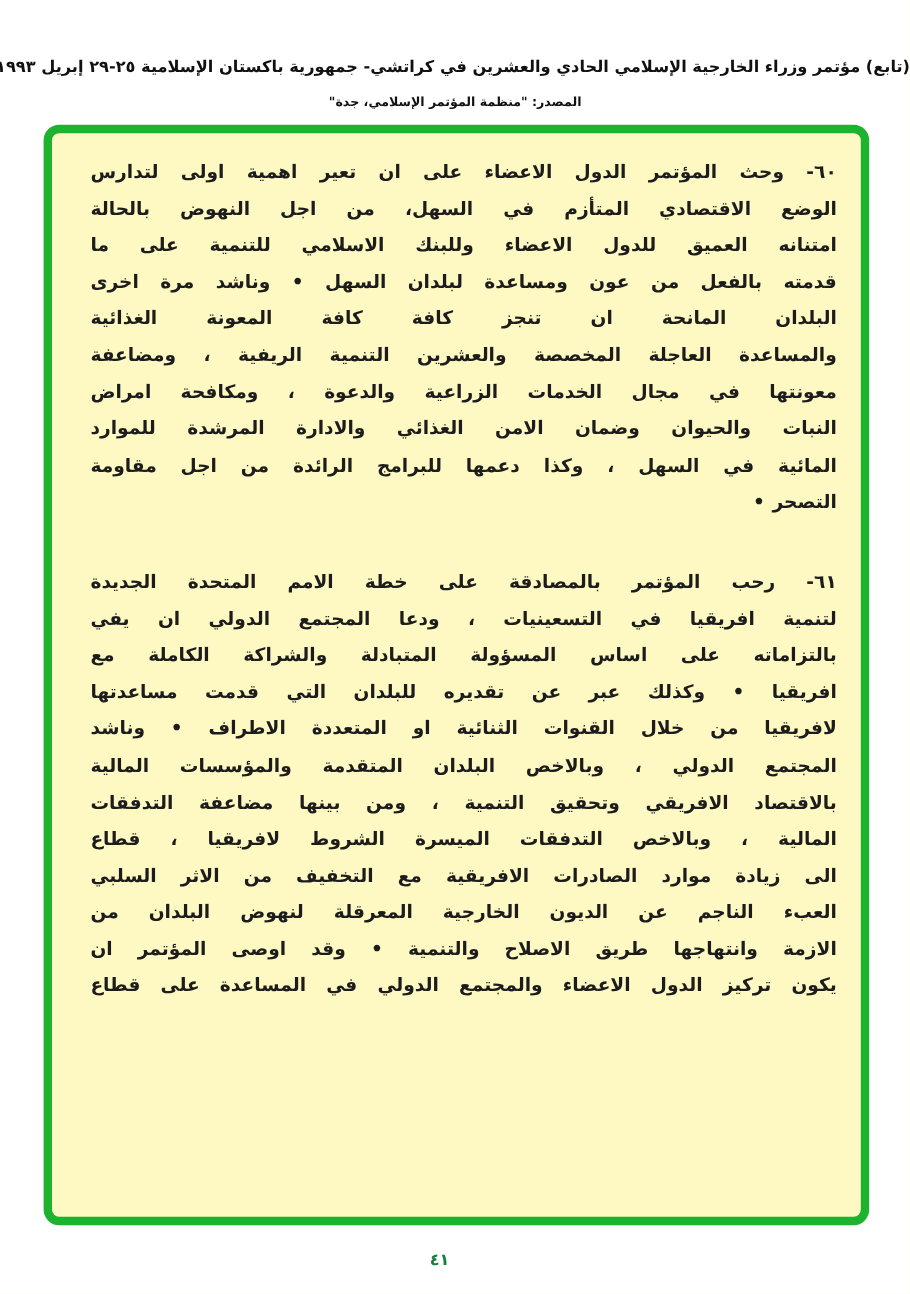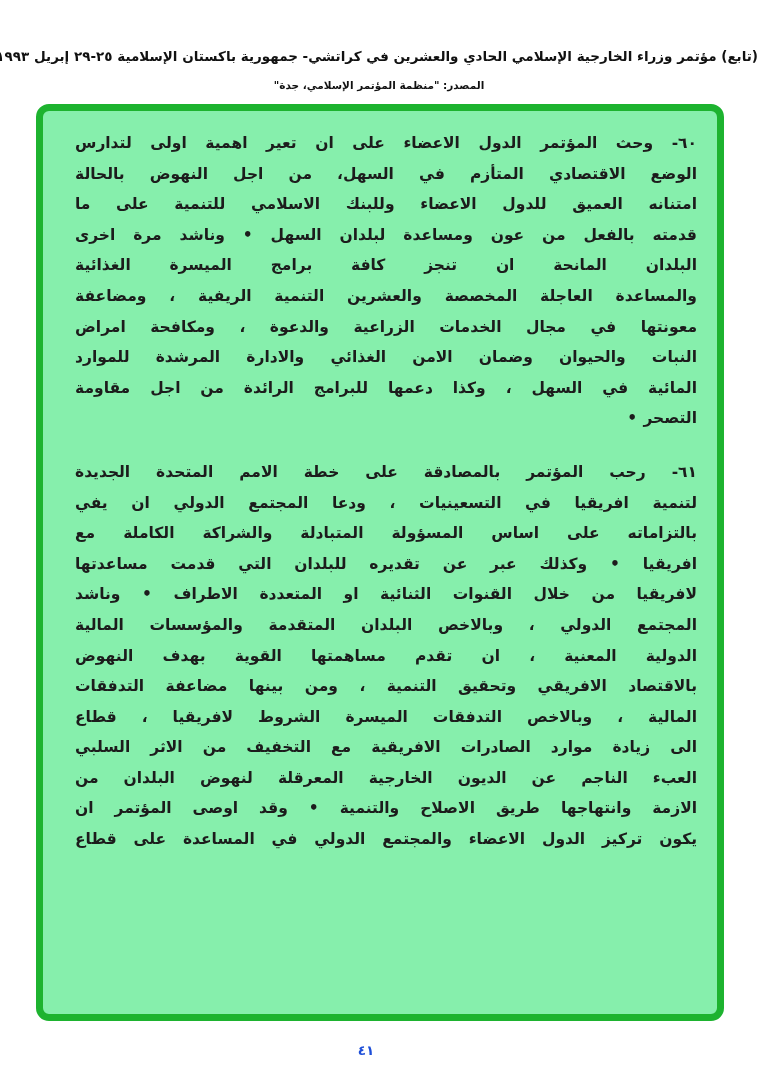--- a/index.html
+++ b/index.html
@@ -44,31 +44,31 @@
     color: #111;
   }
   .green-box {
     position: absolute;
     left: 36px;
     top: 104px;
     width: 674px;
     height: 903px;
     border: 7px solid var(--green);
     border-radius: 13px;
-    background: #86efac;
+    background: #fef9c3;
   }
   .content {
     direction: rtl;
     margin: 17px 20px 0 32px;
     font-size: 15.5px;
     font-weight: bold;
     color: var(--ink);
   }
   .para { margin: 0; }
-  .para + .para { margin-top: 23px; }
+  .para + .para { margin-top: 36px; }
   .ln {
     height: 30.6px;
     line-height: 30.6px;
     text-align: justify;
     text-align-last: justify;
     word-spacing: 1px;
     white-space: normal;
     overflow: hidden;
   }
   .ln-end {
@@ -76,55 +76,54 @@
     text-align-last: right;
   }
   .page-number {
     position: absolute;
     top: 1042px;
     left: 0;
     width: 732px;
     text-align: center;
     font-size: 13.5px;
     font-weight: bold;
-    color: #1d4ed8;
+    color: #15803d;
   }
 </style>
 </head>
 <body>
 
 <div class="page">
 
   <div class="header-title">(تابع) مؤتمر وزراء الخارجية الإسلامي الحادي والعشرين في كراتشي- جمهورية باكستان الإسلامية ٢٥-٢٩ إبريل ١٩٩٣- البيان الختامي</div>
   <div class="header-source">المصدر: "منظمة المؤتمر الإسلامي، جدة"</div>
 
   <div class="green-box">
     <div class="content">
 
       <div class="para">
         <div class="ln">٦٠- وحث المؤتمر الدول الاعضاء على ان تعير اهمية اولى لتدارس</div>
         <div class="ln">الوضع الاقتصادي المتأزم في السهل، من اجل النهوض بالحالة</div>
         <div class="ln">امتنانه العميق للدول الاعضاء وللبنك الاسلامي للتنمية على ما</div>
         <div class="ln">قدمته بالفعل من عون ومساعدة لبلدان السهل • وناشد مرة اخرى</div>
-        <div class="ln">البلدان المانحة ان تنجز كافة برامج الميسرة الغذائية</div>
+        <div class="ln">البلدان المانحة ان تنجز كافة كافة المعونة الغذائية</div>
         <div class="ln">والمساعدة العاجلة المخصصة والعشرين التنمية الريفية ، ومضاعفة</div>
         <div class="ln">معونتها في مجال الخدمات الزراعية والدعوة ، ومكافحة امراض</div>
         <div class="ln">النبات والحيوان وضمان الامن الغذائي والادارة المرشدة للموارد</div>
         <div class="ln">المائية في السهل ، وكذا دعمها للبرامج الرائدة من اجل مقاومة</div>
         <div class="ln ln-end">التصحر •</div>
       </div>
 
       <div class="para">
         <div class="ln">٦١- رحب المؤتمر بالمصادقة على خطة الامم المتحدة الجديدة</div>
         <div class="ln">لتنمية افريقيا في التسعينيات ، ودعا المجتمع الدولي ان يفي</div>
         <div class="ln">بالتزاماته على اساس المسؤولة المتبادلة والشراكة الكاملة مع</div>
         <div class="ln">افريقيا • وكذلك عبر عن تقديره للبلدان التي قدمت مساعدتها</div>
         <div class="ln">لافريقيا من خلال القنوات الثنائية او المتعددة الاطراف • وناشد</div>
         <div class="ln">المجتمع الدولي ، وبالاخص البلدان المتقدمة والمؤسسات المالية</div>
-        <div class="ln">الدولية المعنية ، ان تقدم مساهمتها القوية بهدف النهوض</div>
         <div class="ln">بالاقتصاد الافريقي وتحقيق التنمية ، ومن بينها مضاعفة التدفقات</div>
         <div class="ln">المالية ، وبالاخص التدفقات الميسرة الشروط لافريقيا ، قطاع</div>
         <div class="ln">الى زيادة موارد الصادرات الافريقية مع التخفيف من الاثر السلبي</div>
         <div class="ln">العبء الناجم عن الديون الخارجية المعرقلة لنهوض البلدان من</div>
         <div class="ln">الازمة وانتهاجها طريق الاصلاح والتنمية • وقد اوصى المؤتمر ان</div>
         <div class="ln">يكون تركيز الدول الاعضاء والمجتمع الدولي في المساعدة على قطاع</div>
       </div>
 
     </div>
   </div>

